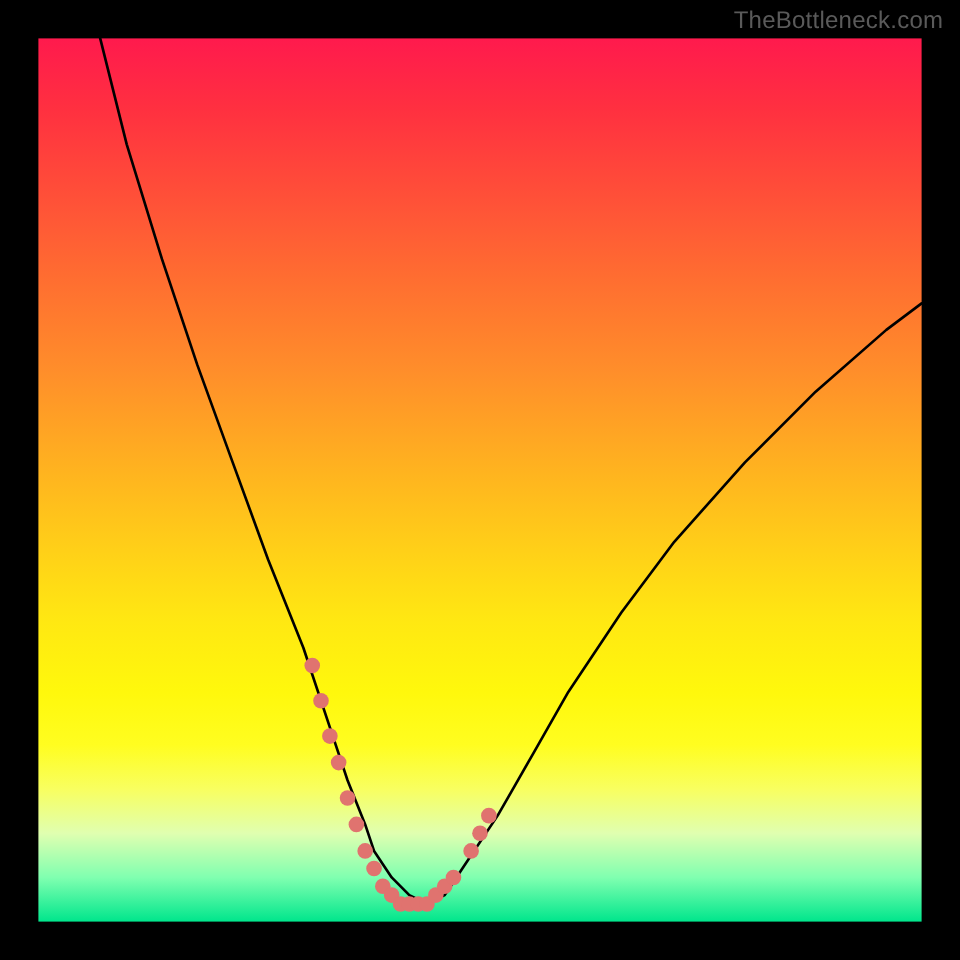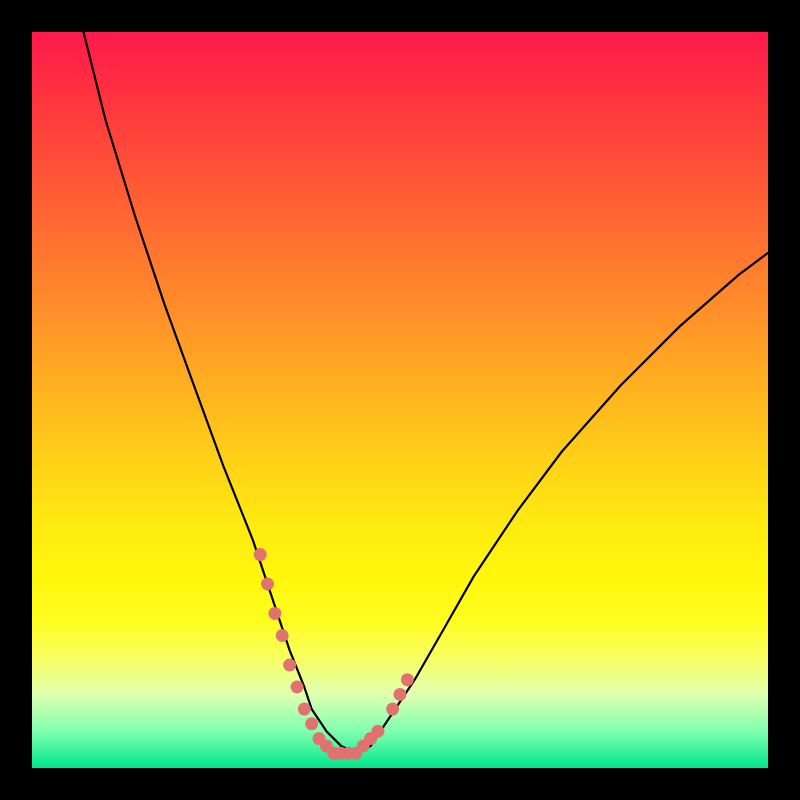--- a/index.html
+++ b/index.html
@@ -48,20 +48,21 @@
     left: 0; top: 0;
     width: 736px;
     height: 736px;
     overflow: visible;
   }
 </style>
 </head>
 <body>
 
 <div class="frame">
+  <div class="watermark">TheBottleneck.com</div>
   <div class="plot-area">
     <svg class="curve" viewBox="0 0 736 736" preserveAspectRatio="none">
       <path id="curve-path" fill="none" stroke="#000" stroke-width="2.2" stroke-linecap="round" stroke-linejoin="round" d="M51.5 0.0 L73.6 88.3 L103.0 184.0 L132.5 272.3 L161.9 353.3 L191.4 434.2 L220.8 507.8 L242.9 574.1 L257.6 618.2 L272.3 655.0 L279.7 677.1 L294.4 699.2 L309.1 713.9 L323.8 721.3 L338.6 713.9 L353.3 691.8 L382.7 647.7 L412.2 596.2 L441.6 544.6 L485.8 478.4 L529.9 419.5 L588.8 353.3 L647.7 294.4 L706.6 242.9 L736.0 220.8"></path>
       <g id="markers">
           <circle cx="228.2" cy="522.6" r="6.5" fill="#e0736f"></circle>
           <circle cx="235.5" cy="552.0" r="6.5" fill="#e0736f"></circle>
           <circle cx="242.9" cy="581.4" r="6.5" fill="#e0736f"></circle>
           <circle cx="250.2" cy="603.5" r="6.5" fill="#e0736f"></circle>
           <circle cx="257.6" cy="633.0" r="6.5" fill="#e0736f"></circle>
           <circle cx="265.0" cy="655.0" r="6.5" fill="#e0736f"></circle>

